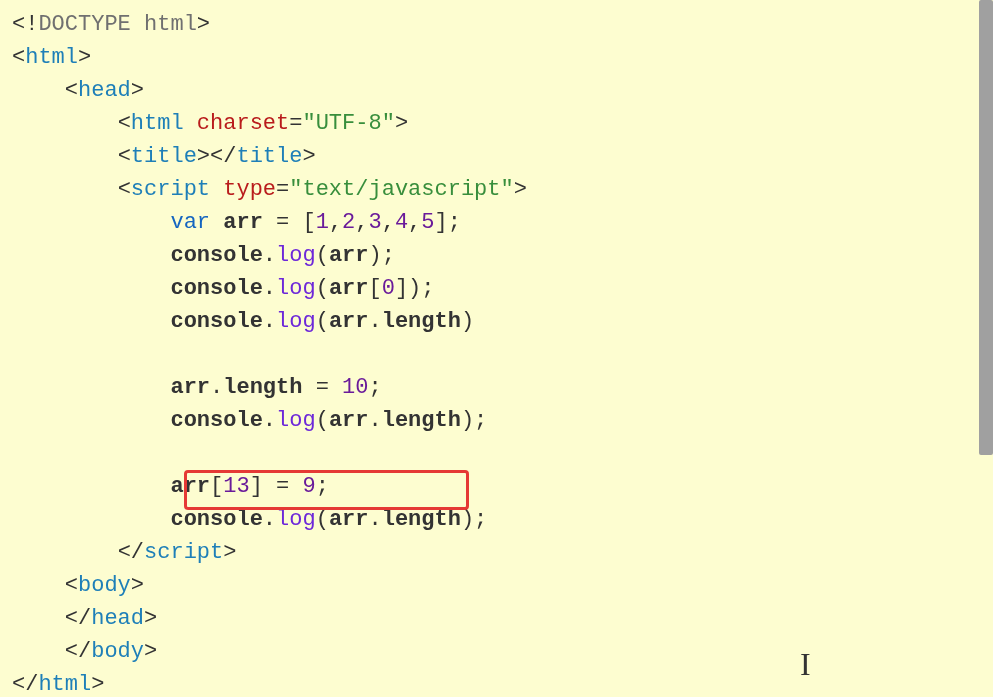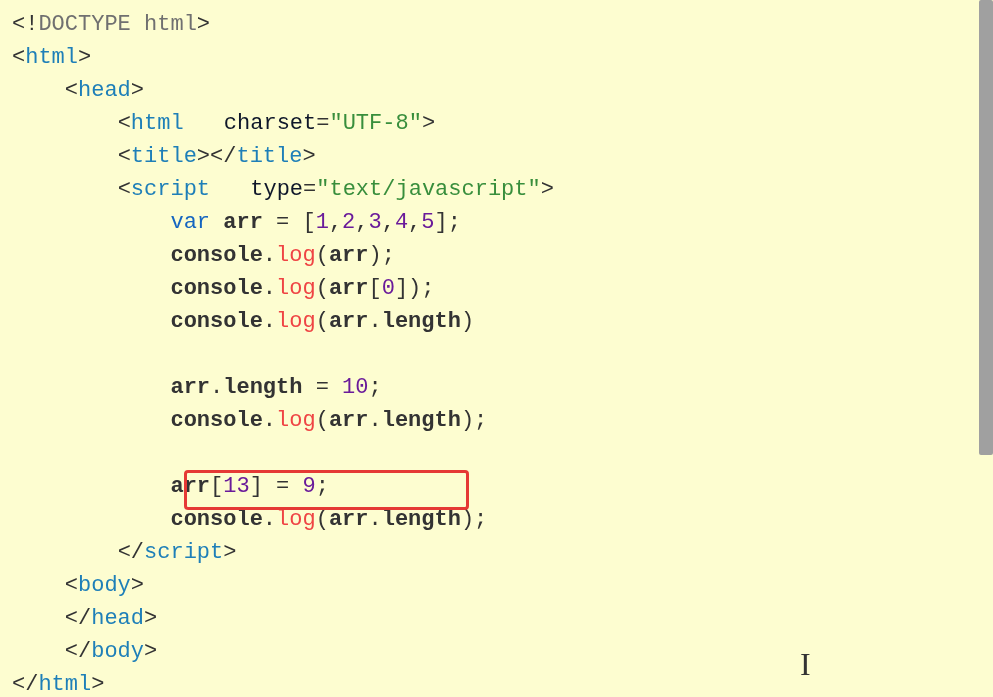--- a/index.html
+++ b/index.html
@@ -21,25 +21,25 @@
     .code-container {
       position: relative;
     }
     .line {
       white-space: pre;
       display: block;
     }
     .doctype { color: #707070; font-family: Liberation Mono, monospace; }
     .tag-name { color: #1e7fb8; }
     .bracket { color: #333; }
-    .attr-name { color: #0f172a; margin-left: 27px; }
+    .attr-name { color: #b91c1c; }
     .attr-value { color: #388e3c; }
     .keyword { color: #1565c0; }
     .ident { color: #333; font-weight: bold; }
-    .func { color: #ef4444; }
+    .func { color: #6d28d9; }
     .num { color: #6a1b9a; }
     .punct { color: #333; }
     .highlight-box {
       position: absolute;
       border: 3px solid #e53935;
       border-radius: 4px;
       pointer-events: none;
     }
     .scrollbar {
       position: absolute;

